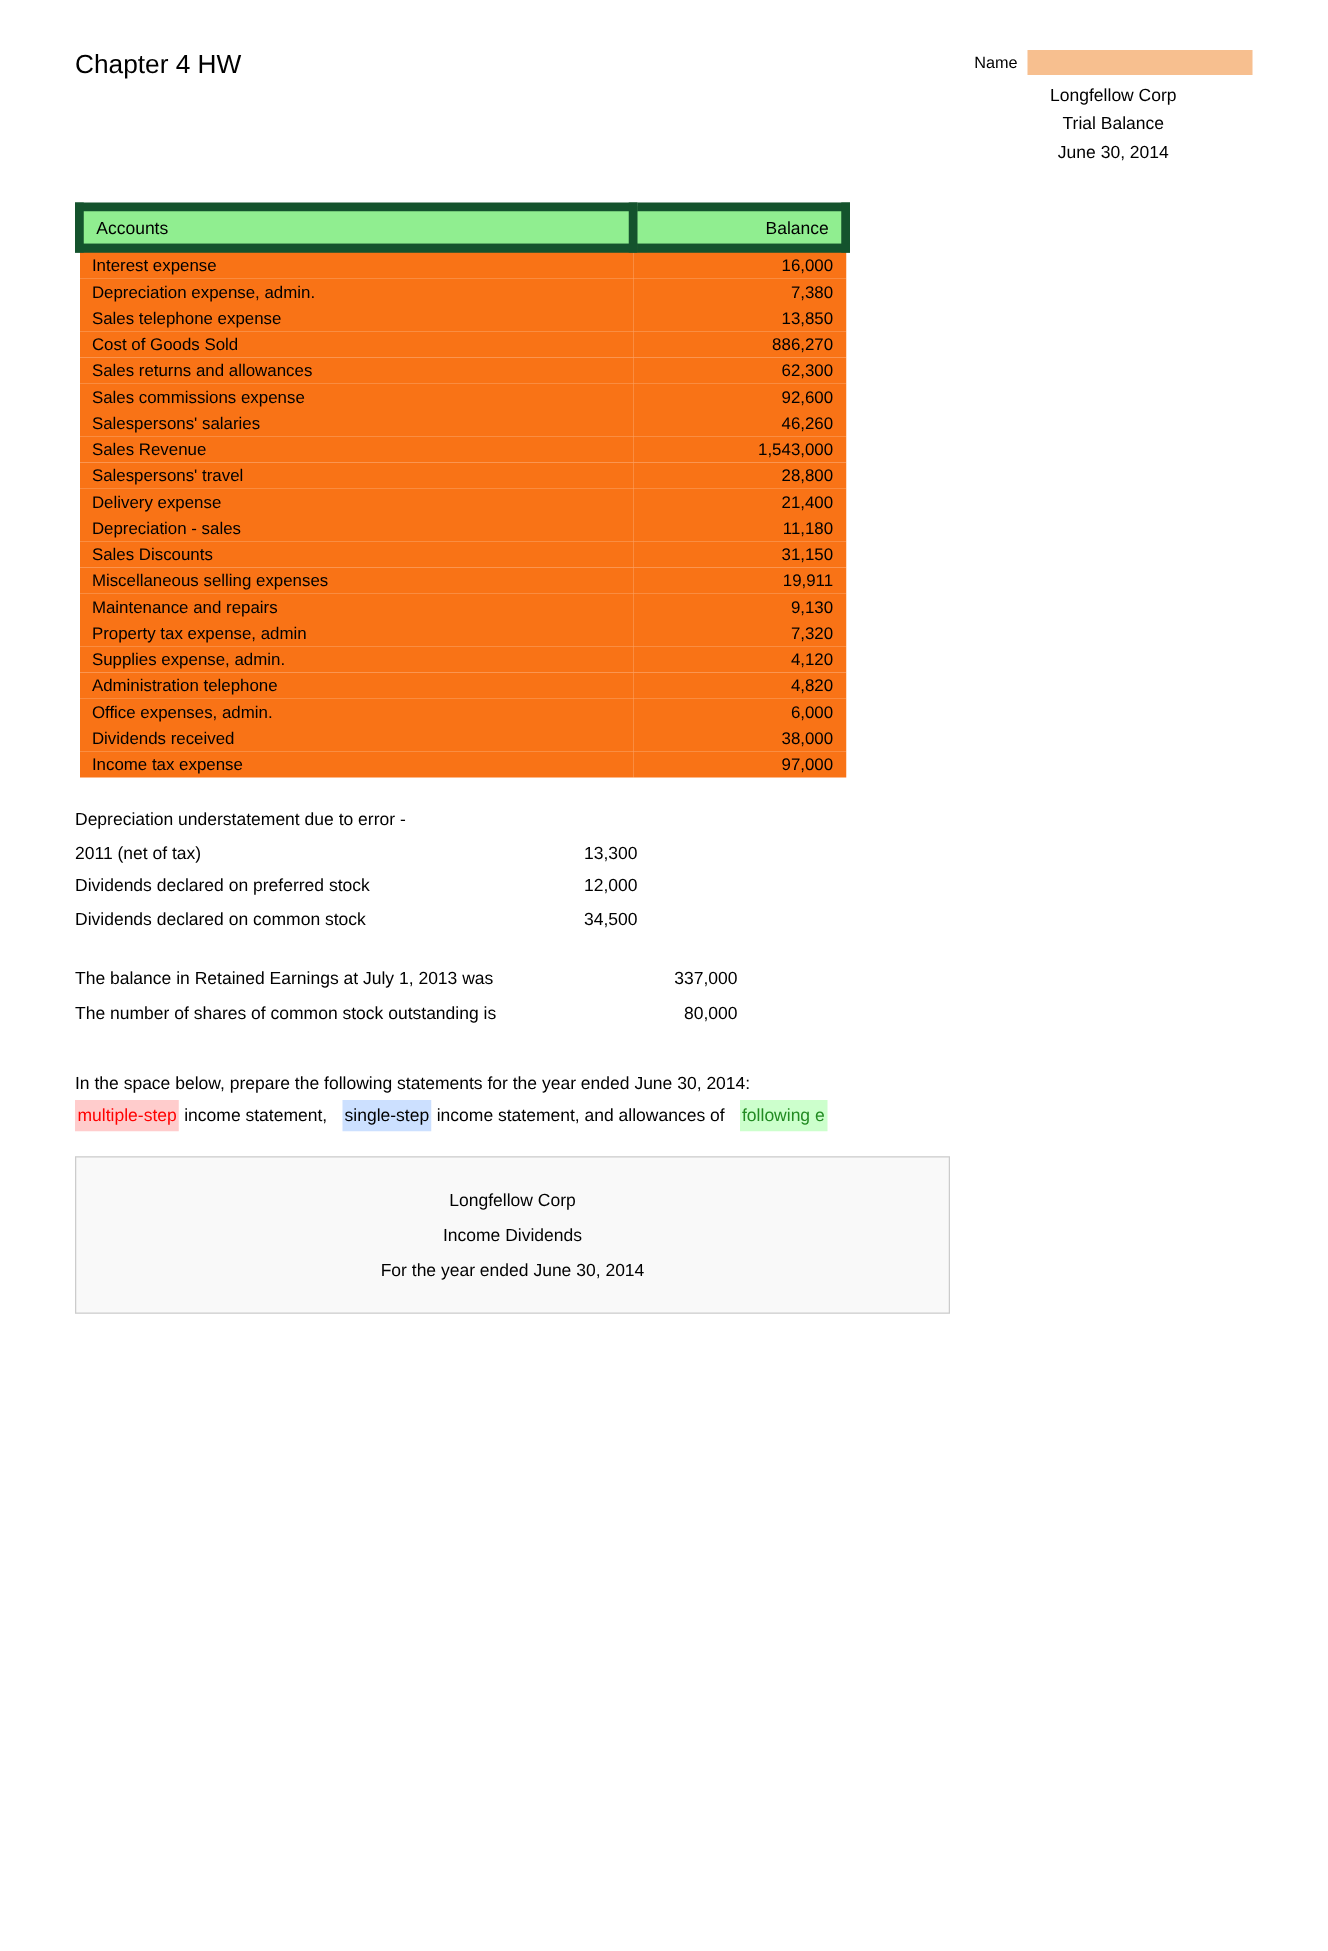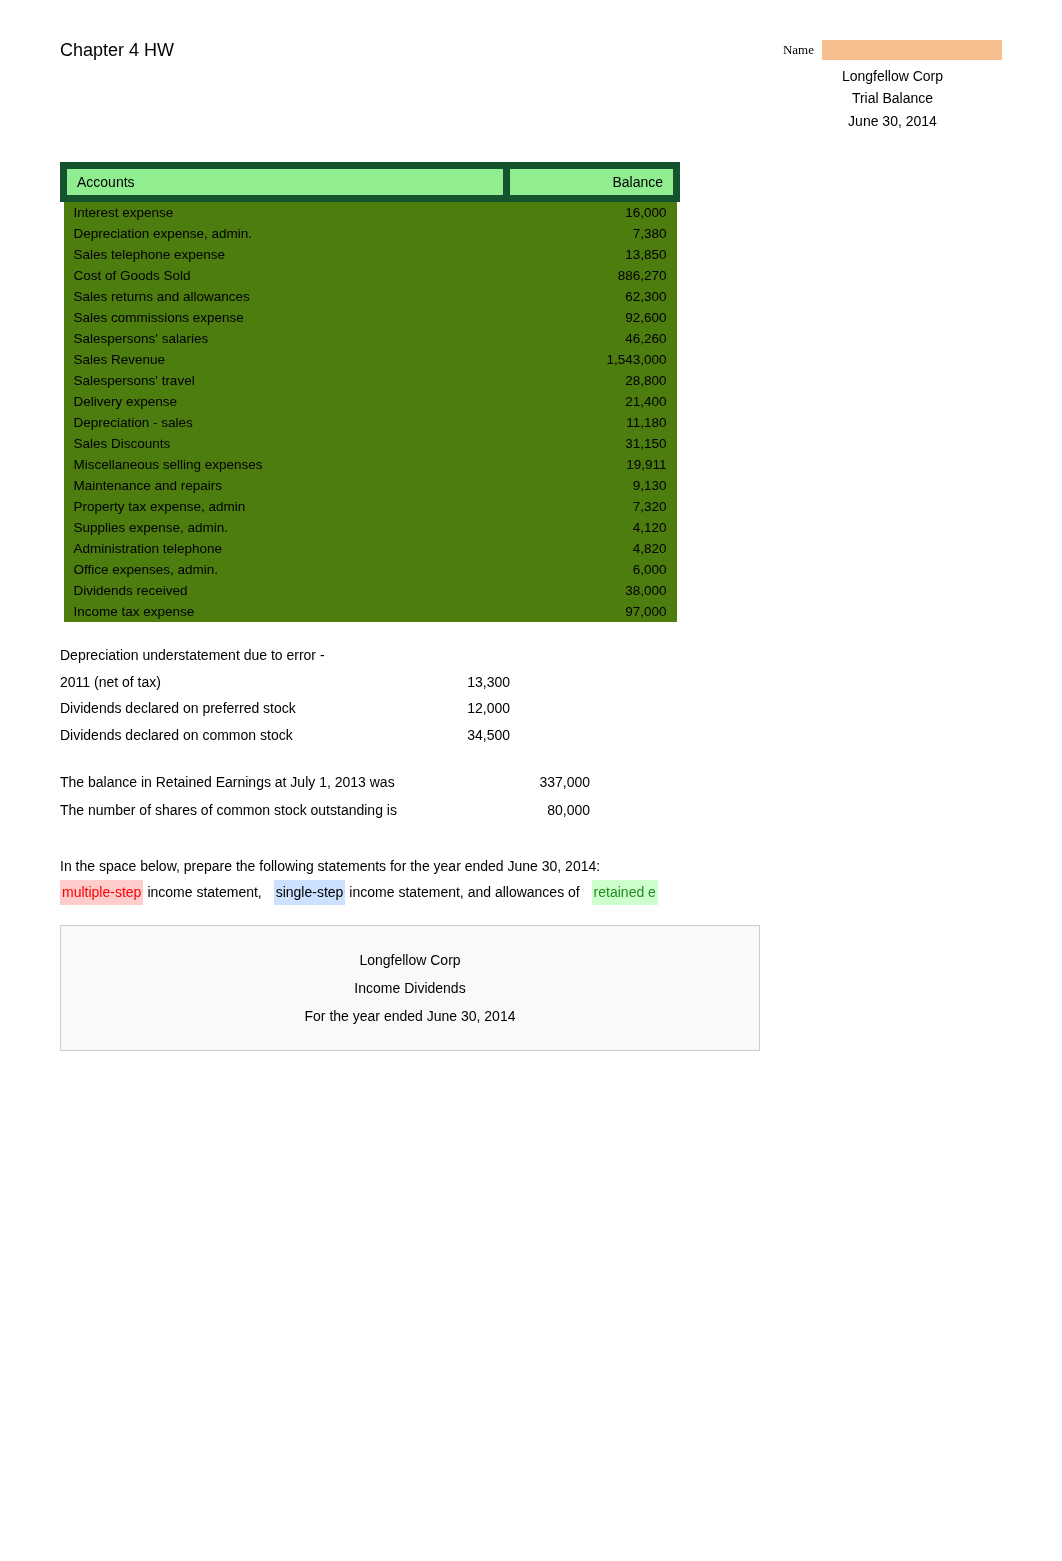--- a/index.html
+++ b/index.html
@@ -14,35 +14,34 @@
     }
 
     .top-section {
       display: flex;
       justify-content: space-between;
       align-items: flex-start;
       margin-bottom: 30px;
     }
 
     .chapter-title {
-      font-size: 18px;
+      font-size: 21px;
       font-weight: normal;
     }
 
     .header-center {
       text-align: center;
       font-size: 14px;
       line-height: 1.6;
     }
 
     .name-row {
       display: flex;
       align-items: center;
       gap: 8px;
-      font-family: Liberation Serif, serif;
     }
 
     .name-label {
       font-size: 13px;
     }
 
     .name-highlight {
       background: #f4a460;
       width: 180px;
       height: 20px;
@@ -70,21 +69,21 @@
       font-weight: normal;
       border: 7px solid #14532d;
     }
 
     table.accounts-table th.balance-col {
       text-align: right;
     }
 
     table.accounts-table td {
       padding: 3px 10px;
-      background: #4d7c0f;
+      background: #f97316;
       font-size: 13.5px;
     }
 
     table.accounts-table td.balance-val {
       text-align: right;
     }
 
     .non-highlighted-section {
       margin-top: 20px;
       font-size: 14px;
@@ -315,21 +314,21 @@
   <div class="instructions-text">
     <span>In the space below, prepare the following statements for the year ended June 30, 2014:</span>
   </div>
   <div class="instructions-text">
     <span class="highlight-red">multiple-step</span>
     <span>income statement,</span>
     &nbsp;
     <span class="highlight-blue">single-step</span>
     <span>income statement, and allowances of</span>
     &nbsp;
-    <span class="highlight-green-text">retained e</span>
+    <span class="highlight-green-text">following e</span>
   </div>
 </div>
 
 <div class="income-statement-box">
   <div>Longfellow Corp</div>
   <div>Income Dividends</div>
   <div>For the year ended June 30, 2014</div>
 </div>
 
 </body></html>

